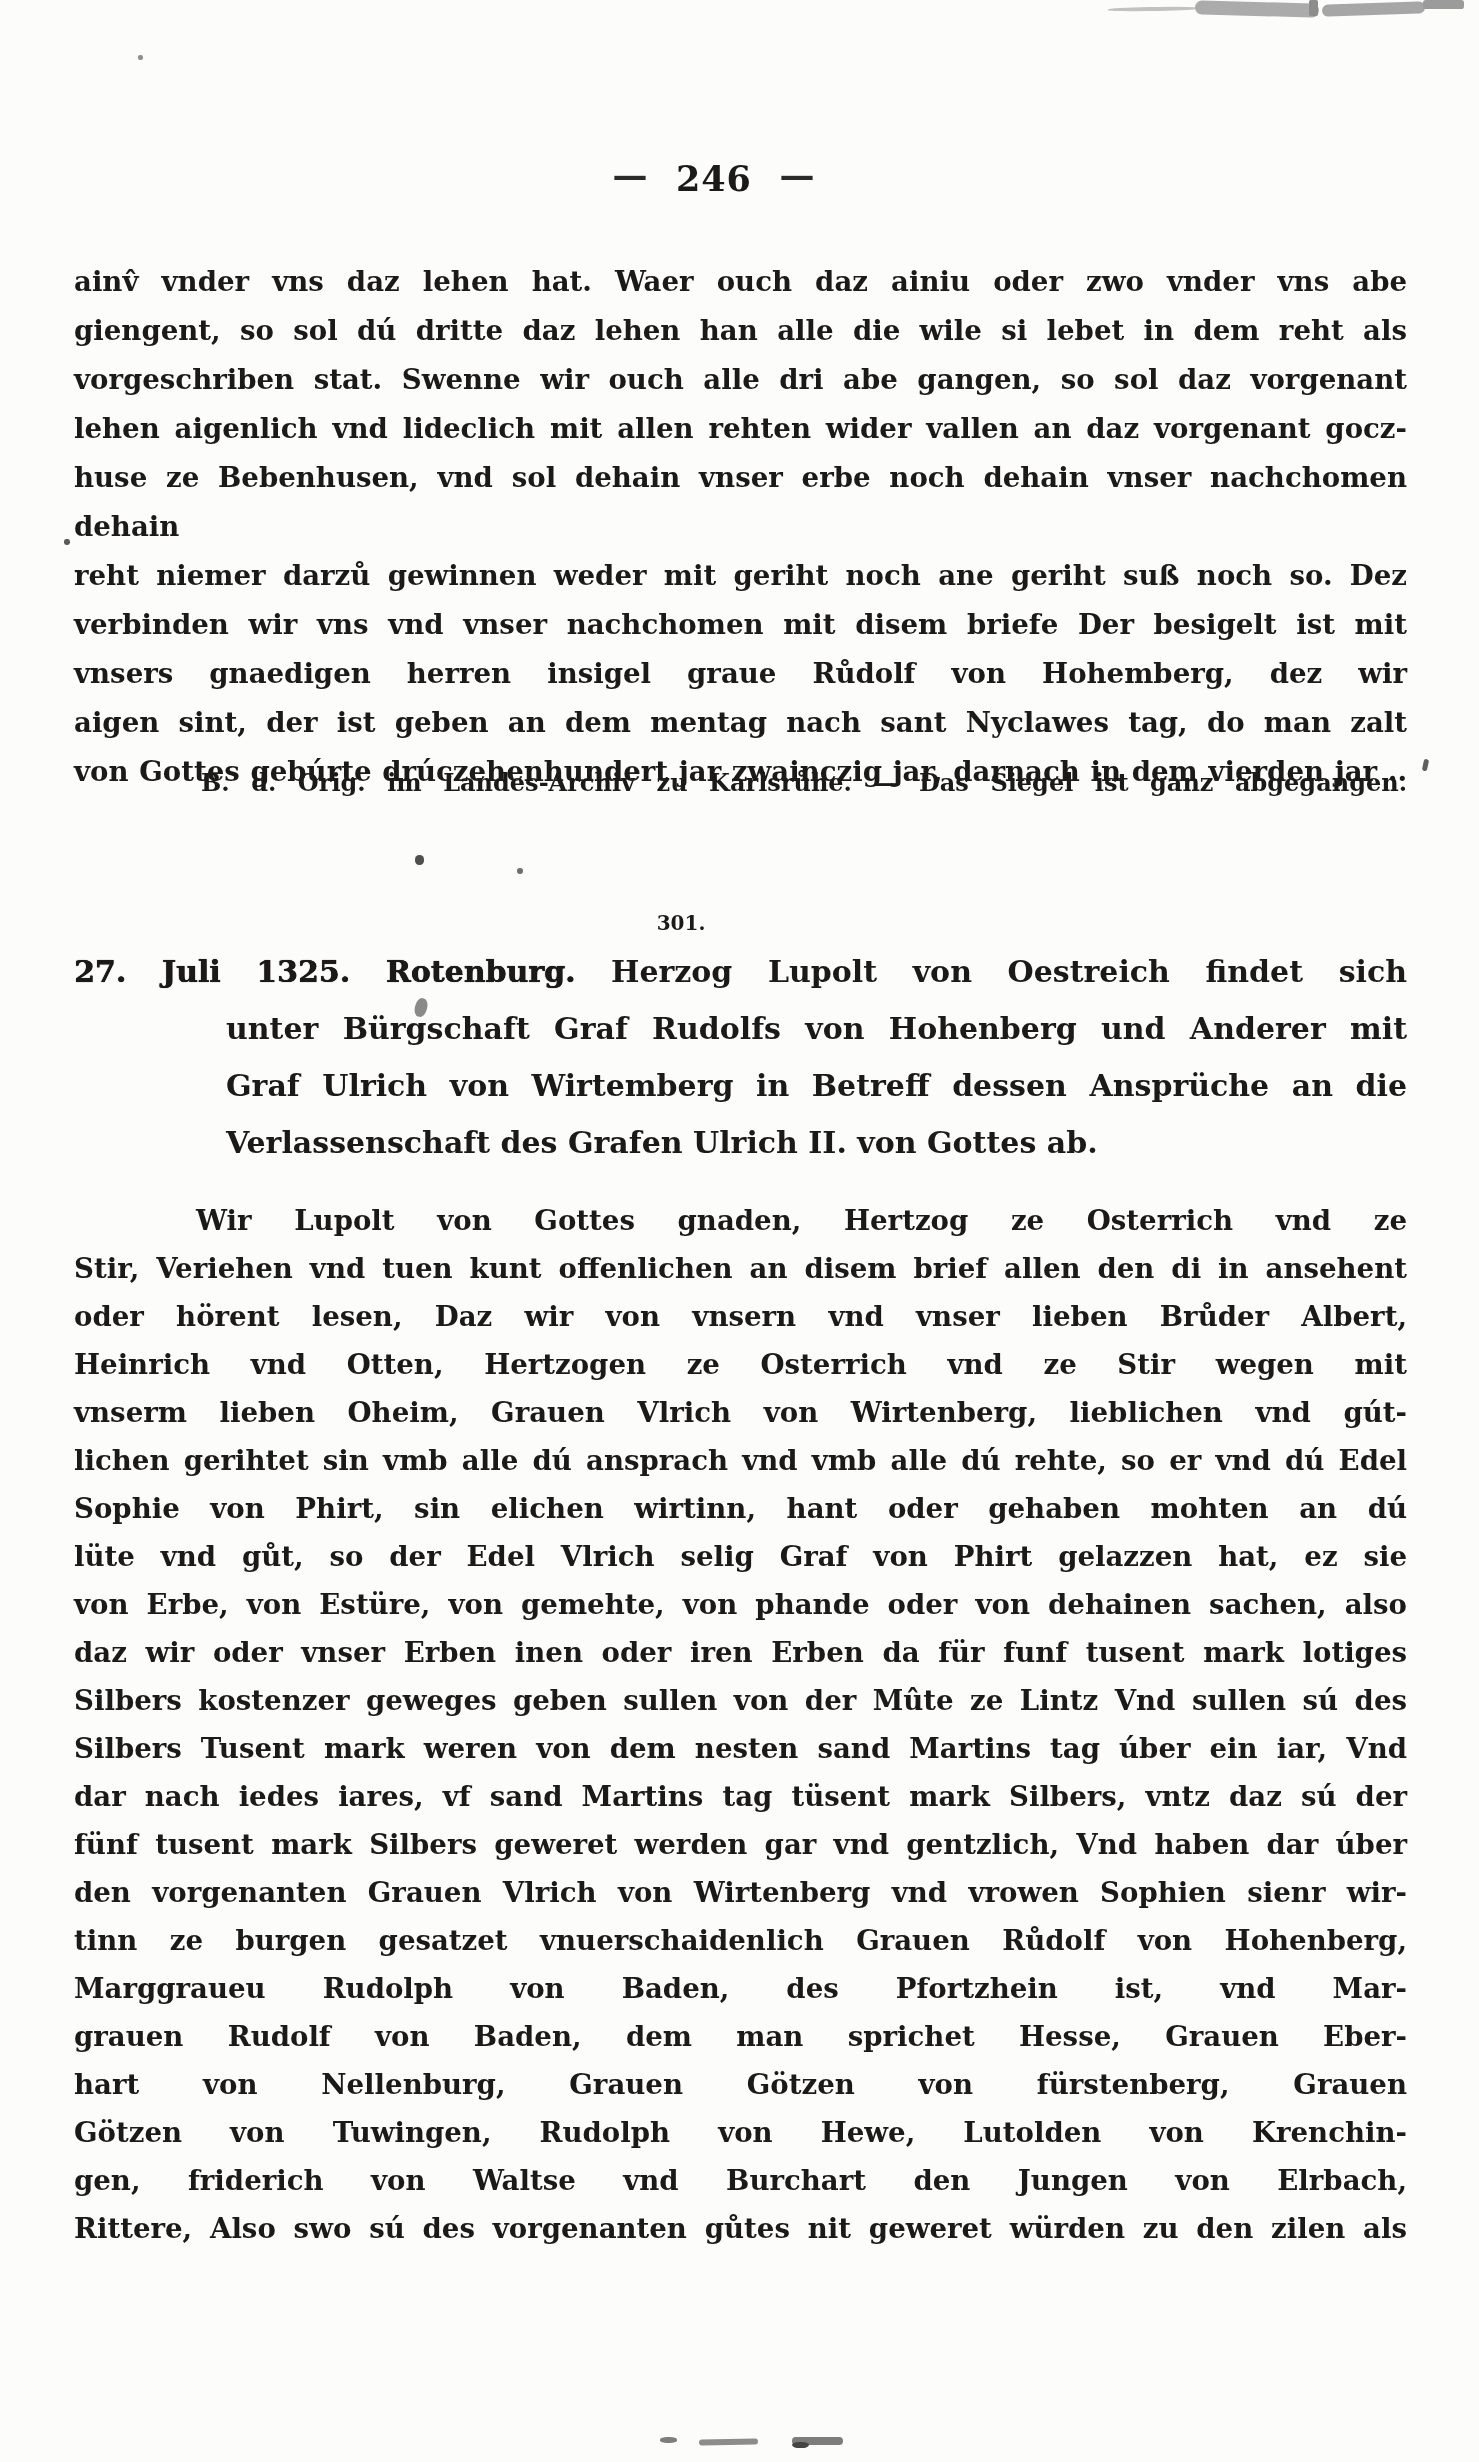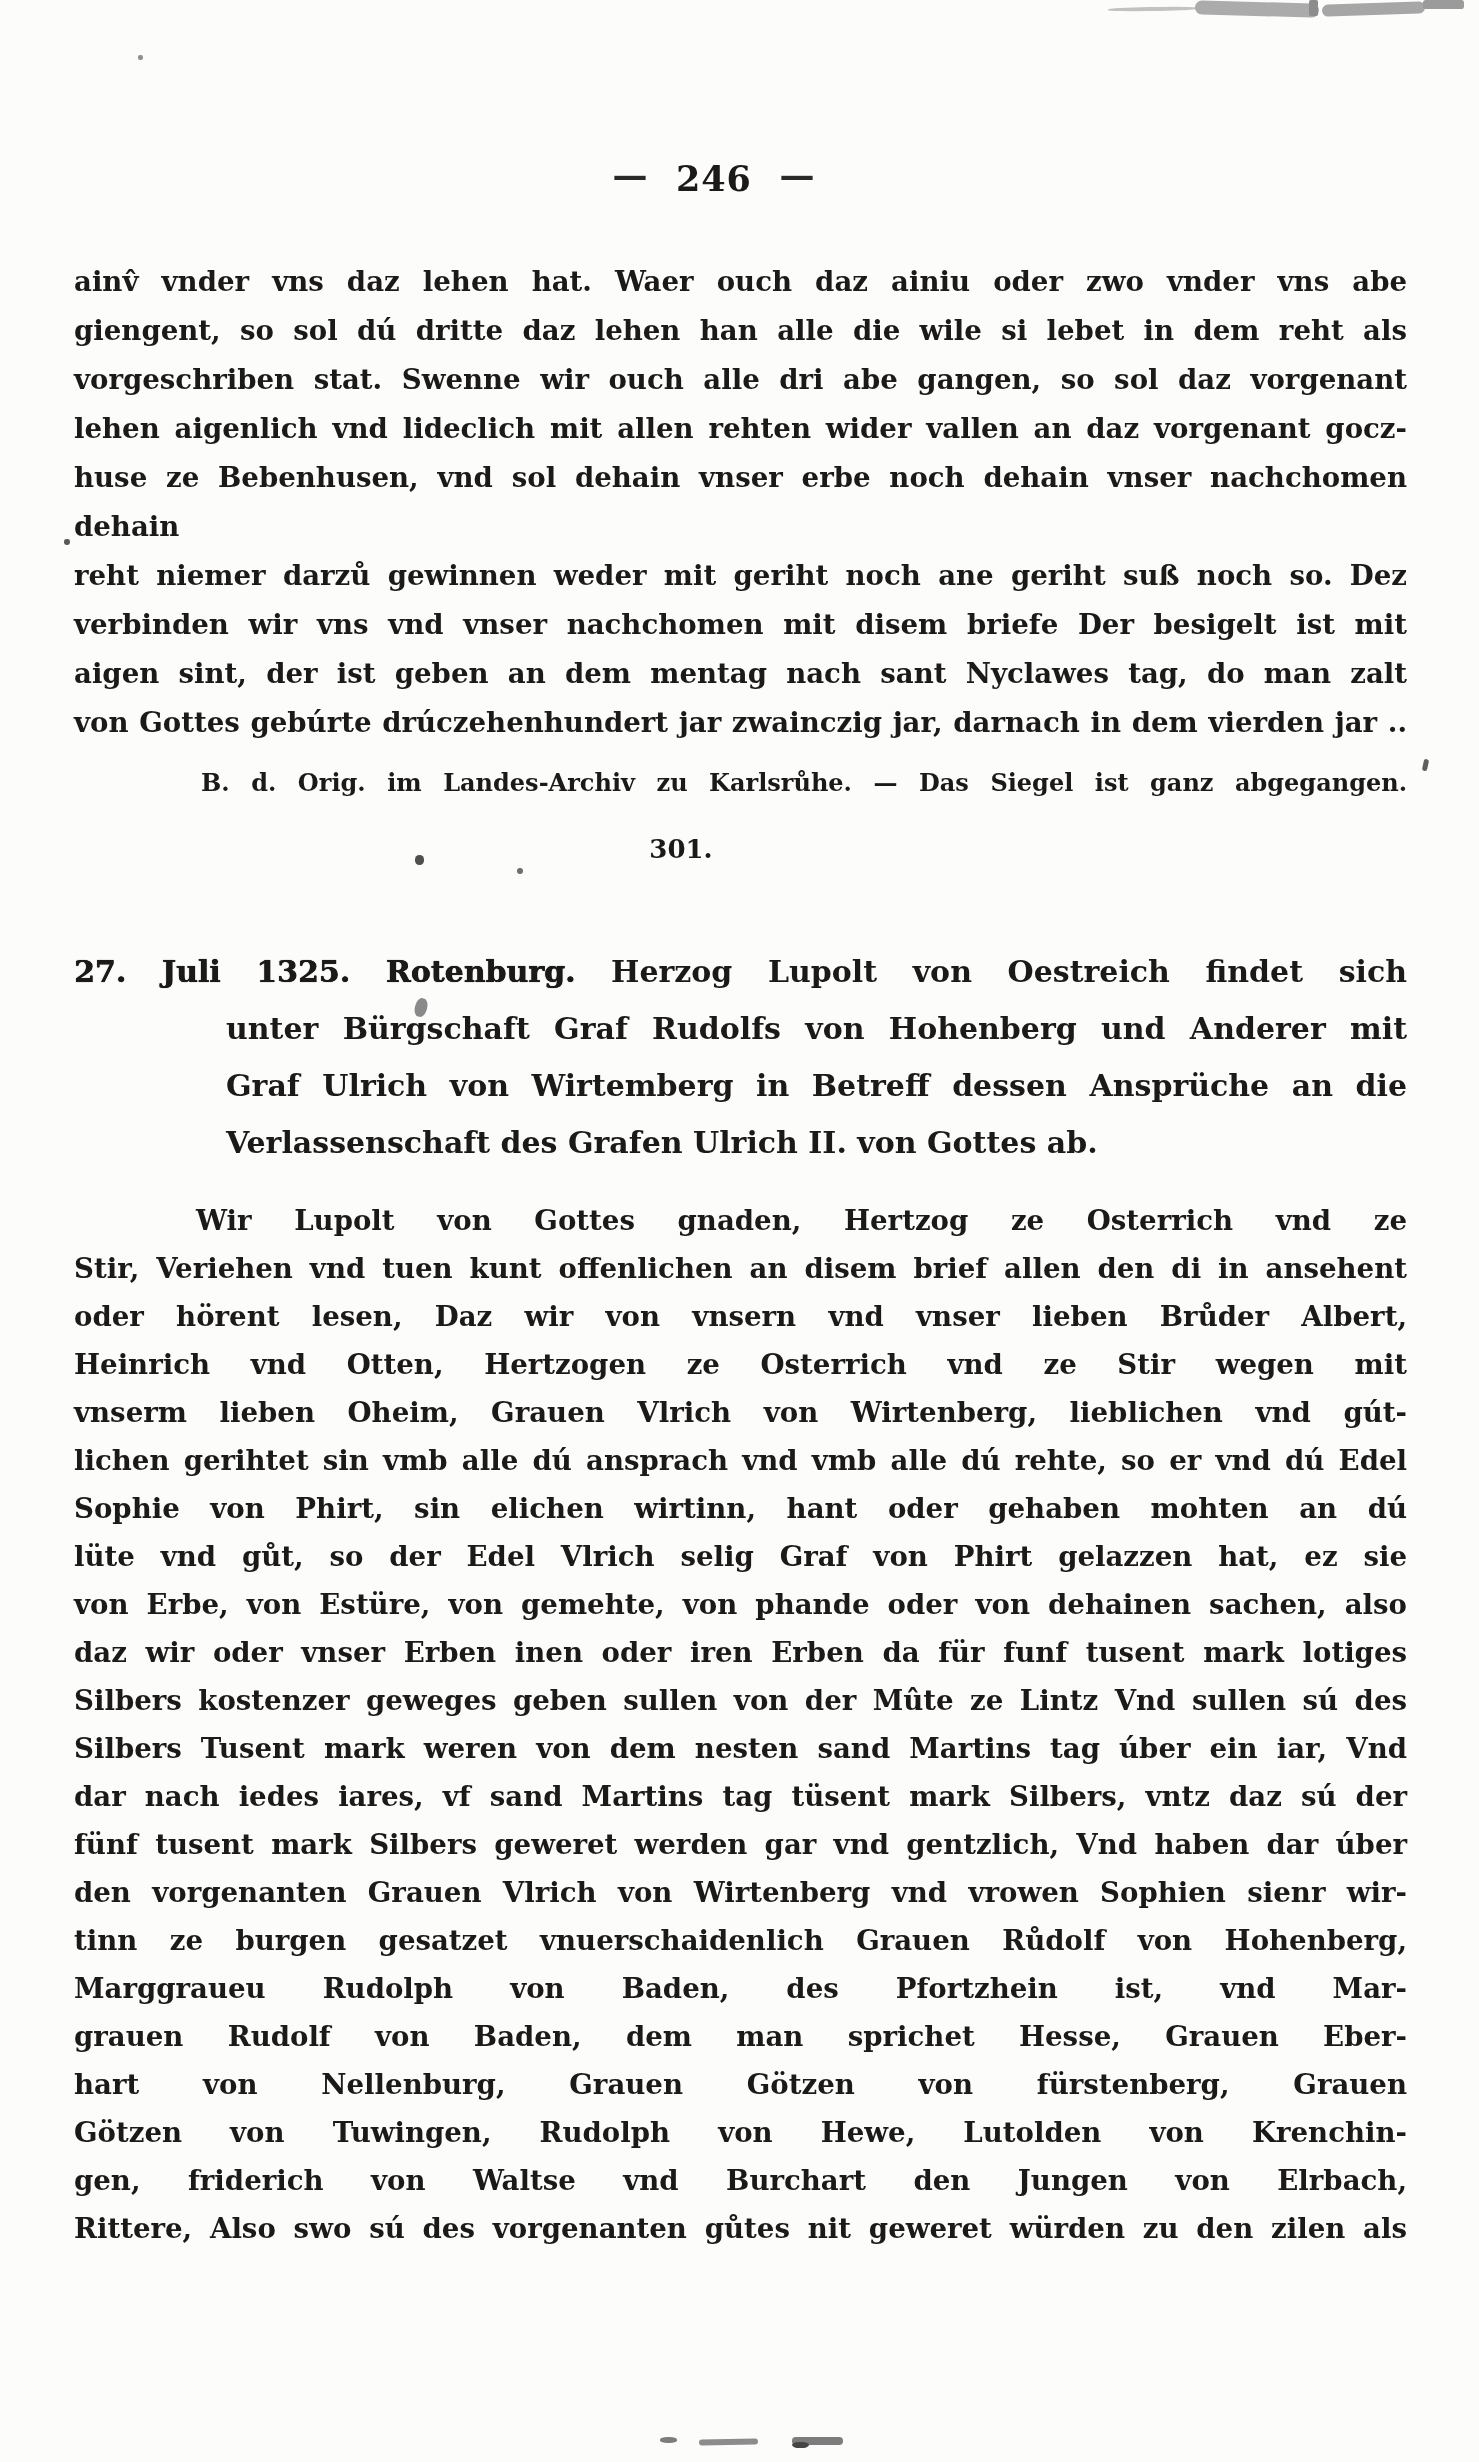--- a/index.html
+++ b/index.html
@@ -13,21 +13,21 @@
   .line{text-align:justify;text-align-last:justify;text-justify:inter-word;}
   .line.no-just{text-align-last:left;}
   #par1{top:257px;font-size:27.6px;line-height:49px;}
   #par2{top:1187px;font-size:27.6px;line-height:48px;}
   .indent1{margin-left:122px;margin-top:10px;}
   #page-number-row{top:158px;left:0;width:1428px;text-align:center;
     font-size:35px;font-weight:700;letter-spacing:0.9px;}
   #page-number-row .dash{margin:0 27.6px;color:#2a2a2a;position:relative;top:-3.7px;}
   #source-note{top:764px;left:74px;width:1333px;font-size:24px;font-weight:700;line-height:37px;}
   #source-note .line{margin-left:127px;}
-  #entry-number{top:834px;left:0;width:1362px;text-align:center;font-size:26px;font-weight:700;}
+  #entry-number{top:911px;left:0;width:1362px;text-align:center;font-size:20px;font-weight:700;}
   #heading{top:943px;left:74px;width:1333px;font-size:30px;line-height:57px;font-weight:700;}
   #heading .h-indent{margin-left:152px;}
   .heavy{text-shadow:0 0 0.9px currentColor, 0.4px 0 0 currentColor;}
   
   .smudge{position:absolute;background:#9a9a9a;border-radius:45%;}
 </style>
 </head>
 <body>
 
 <div class="smudge" style="left:1108px;top:7.4px;width:92px;height:3.7px;background:#c2c2c2;transform:rotate(-1deg);"></div>
@@ -42,20 +42,21 @@
 </div>
 
 <div id="par1" class="par">
   <div class="line">ainv̂ vnder vns daz lehen hat. Waer ouch daz ainiu oder zwo vnder vns abe</div>
   <div class="line">giengent, so sol dú dritte daz lehen han alle die wile si lebet in dem reht als</div>
   <div class="line">vorgeschriben stat. Swenne wir ouch alle dri abe gangen, so sol daz vorgenant</div>
   <div class="line">lehen aigenlich vnd lideclich mit allen rehten wider vallen an daz vorgenant gocz-</div>
   <div class="line">huse ze Bebenhusen, vnd sol dehain vnser erbe noch dehain vnser nachchomen dehain</div>
   <div class="line">reht niemer darzů gewinnen weder mit geriht noch ane geriht suß noch so. Dez</div>
   <div class="line">verbinden wir vns vnd vnser nachchomen mit disem briefe Der besigelt ist mit</div>
+  <div class="line">vnsers gnaedigen herren insigel graue Růdolf von Hohemberg, dez wir</div>
   <div class="line">aigen sint, der ist geben an dem mentag nach sant Nyclawes tag, do man zalt</div>
   <div class="line">von Gottes gebúrte drúczehenhundert jar zwainczig jar, darnach in dem vierden jar ..</div>
 </div>
 
 <div id="source-note" class="abs">
   <div class="line">B. d. Orig. im Landes-Archiv zu Karlsrůhe. — Das Siegel ist ganz abgegangen.</div>
 </div>
 <div class="smudge" style="left:1423px;top:759px;width:4.6px;height:12px;background:#5f5f5f;border-radius:2.8px;transform:rotate(12deg);"></div>
 
 <div class="smudge" style="left:415px;top:855px;width:9.2px;height:10px;background:#4f4f4f;"></div>

